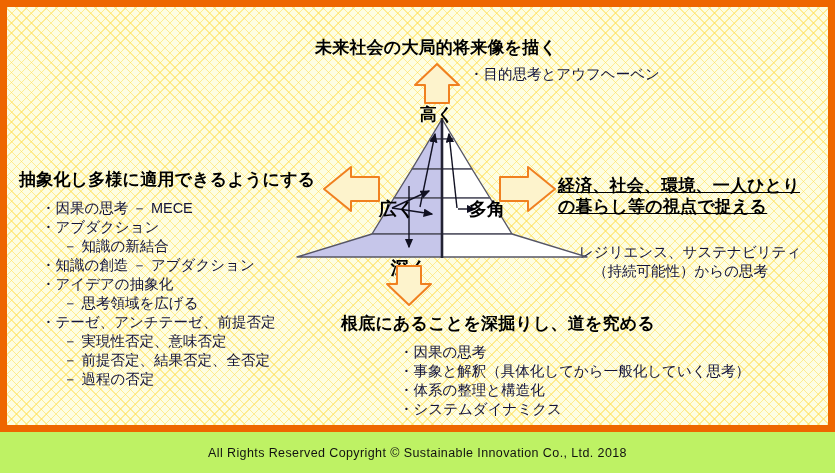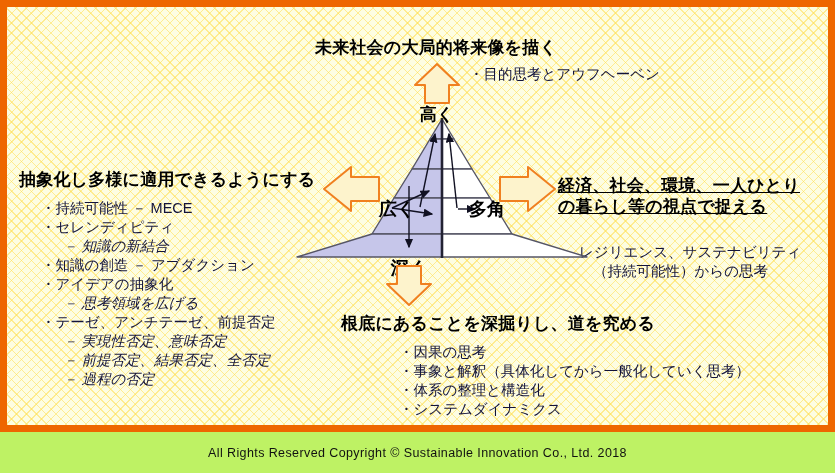--- a/index.html
+++ b/index.html
@@ -45,21 +45,21 @@
     letter-spacing: .2px;
   }
   .bl {
     position: absolute;
     color: #13133a;
     font-size: 14.5px;
     line-height: 19px;
     white-space: nowrap;
   }
   .bl div { white-space: nowrap; }
-  .ind { padding-left: 22px; font-style: italic; }
+  .ind { padding-left: 22px; }
 
   
   #pyramid-svg { position: absolute; left: 265px; top: 105px; }
 
   
   #footer {
     position: absolute;
     left: 0;
     top: 432px;
     width: 835px;
@@ -80,22 +80,22 @@
 
 <div id="slide-frame">
 
   <div class="hd" style="left:308px; top:30px;">未来社会の大局的将来像を描く</div>
   <div class="bl" style="left:462px; top:58px;">
     <div>・目的思考とアウフヘーベン</div>
   </div>
 
   <div class="hd" style="left:12px; top:162px;">抽象化し多様に適用できるようにする</div>
   <div class="bl" style="left:34px; top:192px;">
-    <div>・持続可能性  － MECE</div>
-    <div>・セレンディピティ</div>
+    <div>・因果の思考  － MECE</div>
+    <div>・アブダクション</div>
     <div class="ind">－ 知識の新結合</div>
     <div>・知識の創造  － アブダクション</div>
     <div>・アイデアの抽象化</div>
     <div class="ind">－ 思考領域を広げる</div>
     <div>・テーゼ、アンチテーゼ、前提否定</div>
     <div class="ind">－ 実現性否定、意味否定</div>
     <div class="ind">－ 前提否定、結果否定、全否定</div>
     <div class="ind">－ 過程の否定</div>
   </div>
 

